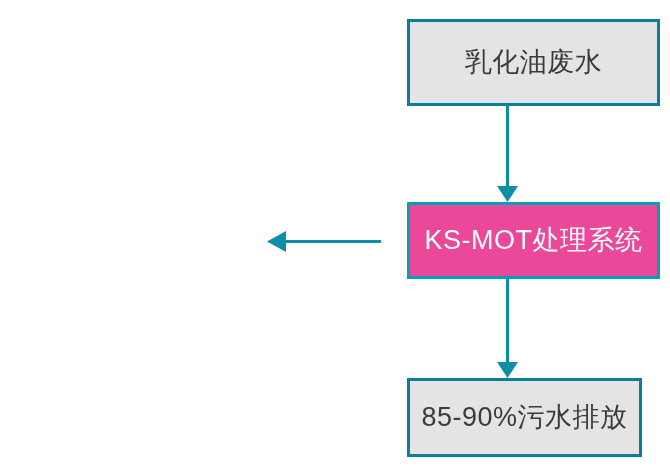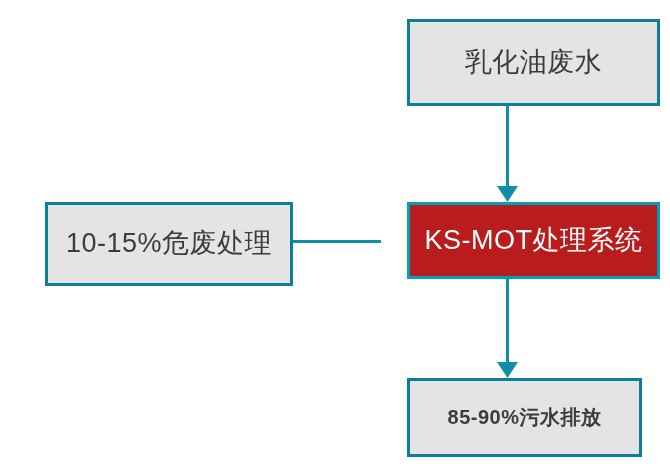--- a/index.html
+++ b/index.html
@@ -29,29 +29,29 @@
     letter-spacing: 0.5px;
     line-height: 1.15;
     margin-left: 26px;
   }
   .node-default {
     background: #e4e4e4;
     border: 3px solid #0b7f99;
     color: #3b3b3b;
   }
   .node-accent {
-    background: #b91c1c;
+    background: #ec4899;
     border: 3px solid #00a0b8;
     color: #ffffff;
   }
 
   .node-source   { left: 381px; top: 19px;  width: 253px; height: 87px;  font-size: 27px; }
   .node-process  { left: 381px; top: 202px; width: 253px; height: 77px;  font-size: 27px; }
   .node-hazard   { left: 19px;  top: 202px; width: 248px; height: 84px;  font-size: 27px; }
-  .node-discharge{ left: 381px; top: 378px; width: 235px; height: 79px;  font-size: 20px; font-weight: bold; }
+  .node-discharge{ left: 381px; top: 378px; width: 235px; height: 79px;  font-size: 27px; }
 
   
   #connectors {
     position: absolute;
     left: 0;
     top: 0;
     width: 670px;
     height: 472px;
     pointer-events: none;
   }
@@ -80,21 +80,18 @@
   </svg>
 
   <div class="node node-default node-source">
     <span>乳化油废水</span>
   </div>
 
   <div class="node node-accent node-process">
     <span>KS-MOT处理系统</span>
   </div>
 
-  <div class="node node-default node-hazard">
-    <span>10-15%危废处理</span>
-  </div>
 
   <div class="node node-default node-discharge">
     <span>85-90%污水排放</span>
   </div>
 
 </div>
 
 </body></html>

